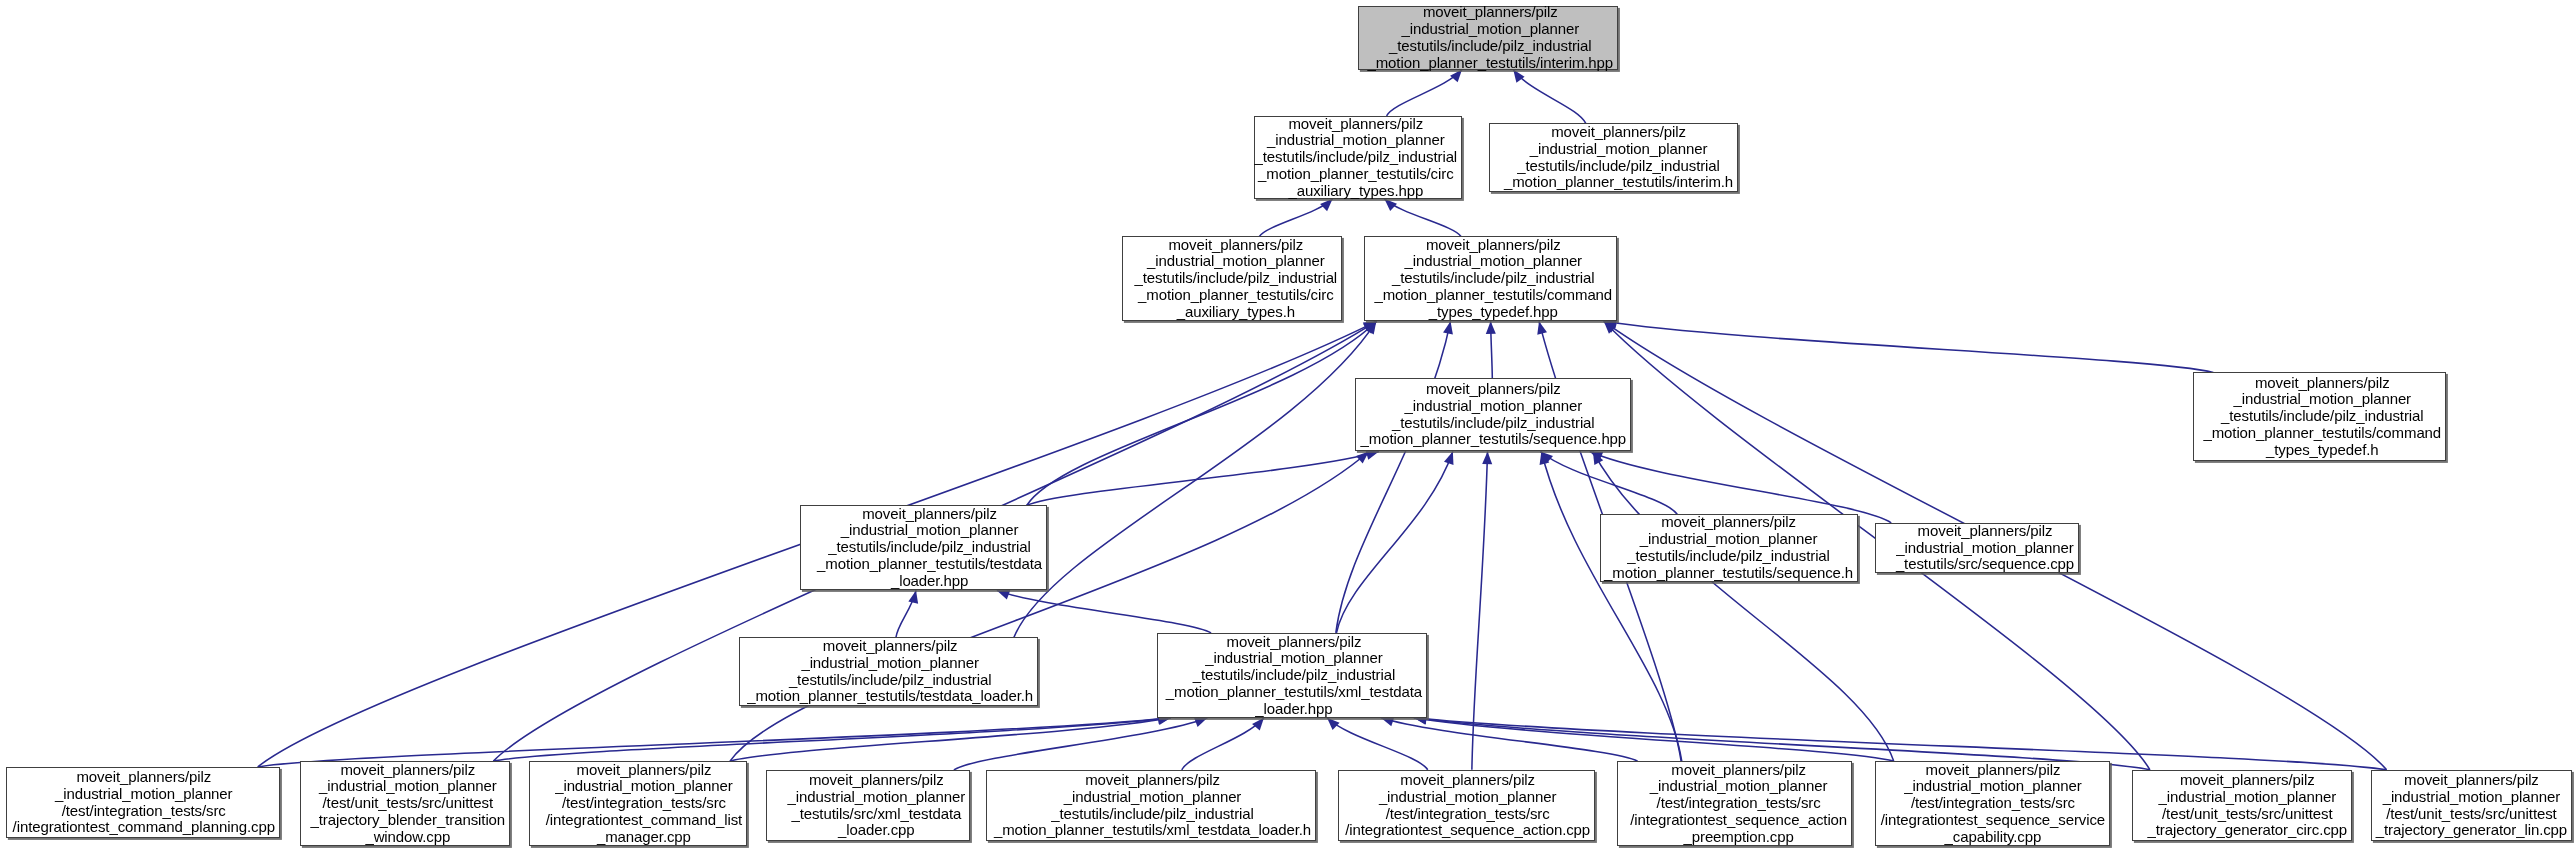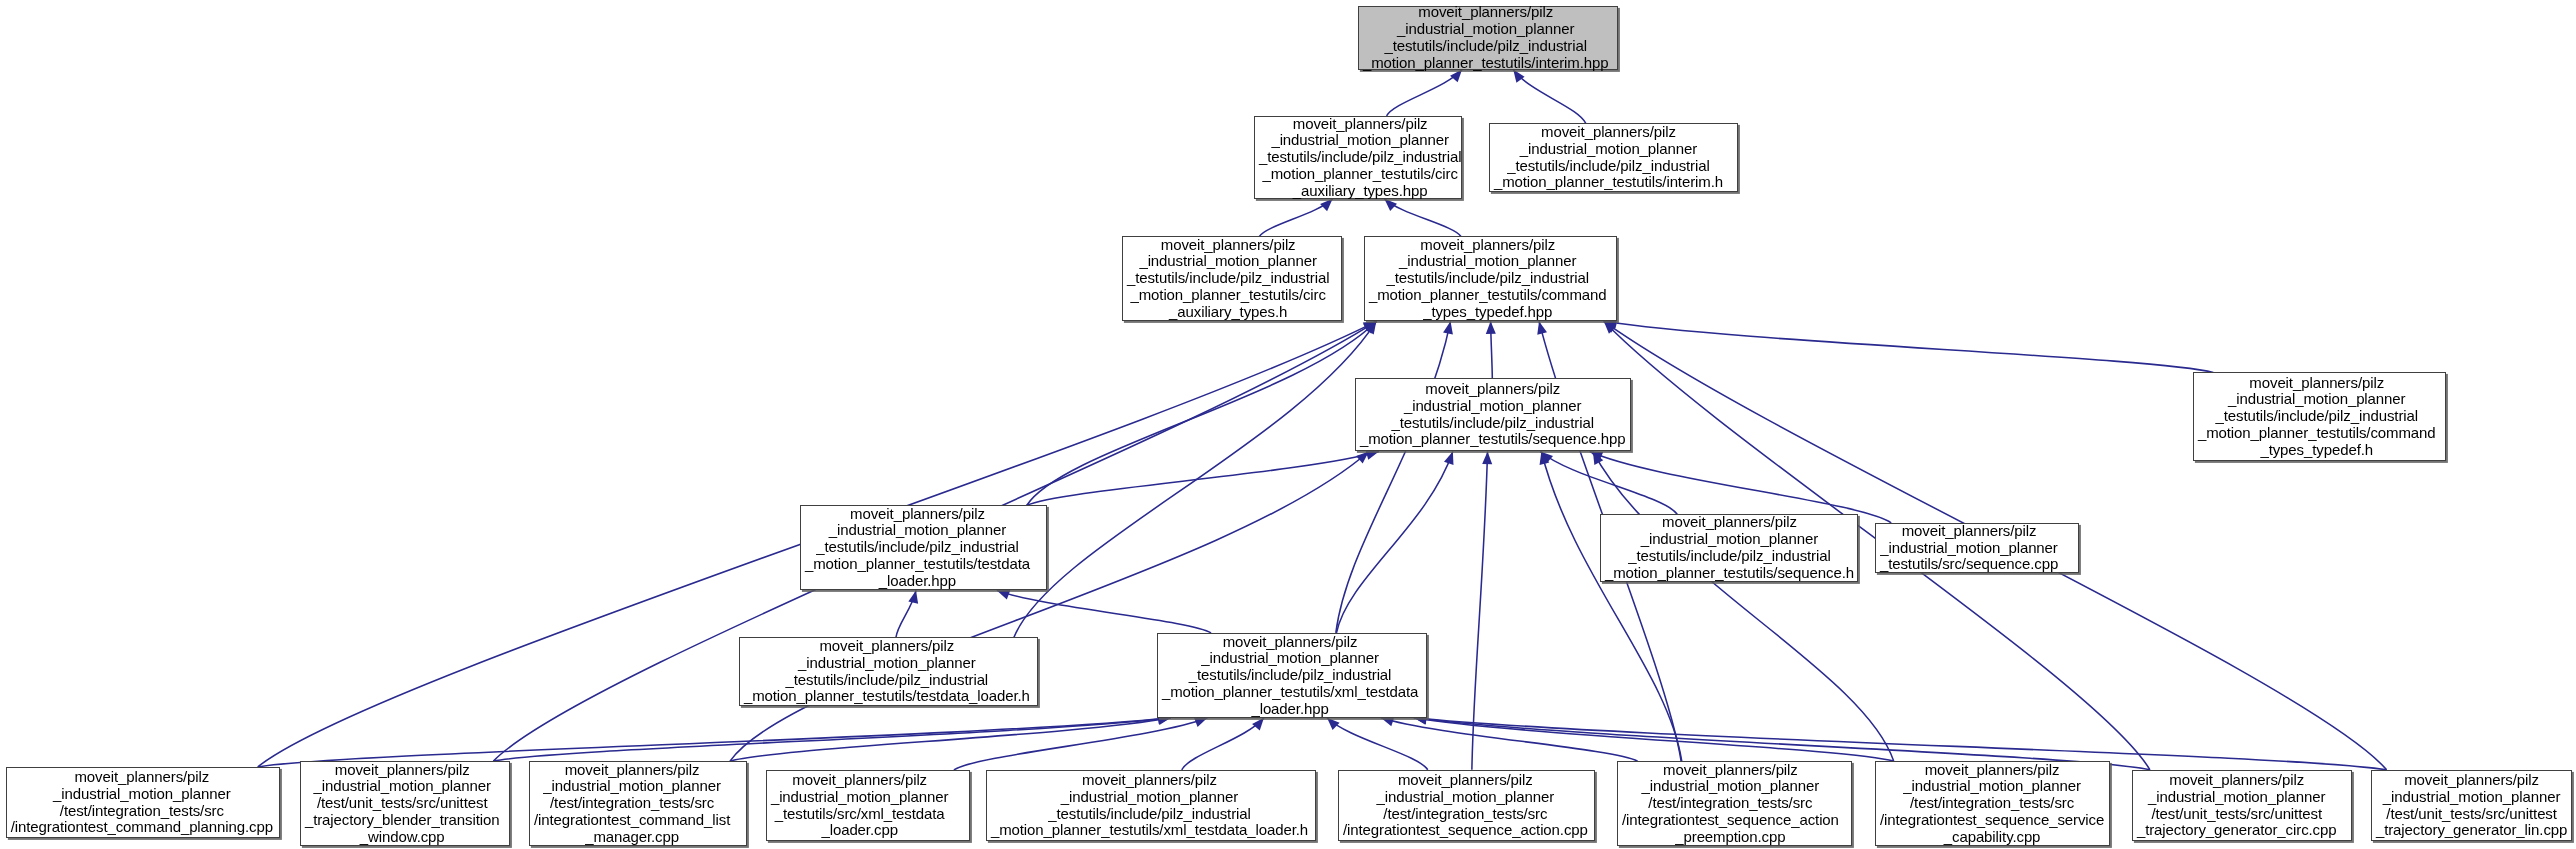--- a/index.html
+++ b/index.html
@@ -13,21 +13,21 @@
   }
   #edges{position:absolute;left:0;top:0;width:2576px;height:850px;}
   .node{
     position:absolute;
     box-sizing:border-box;
     border:1px solid #404040;
     background:#ffffff;
     color:#000000;
     display:flex;
     align-items:center;
-    justify-content:flex-start;
+    justify-content:flex-end;
     text-align:center;
     line-height:1.12;
     font-size:15px;
     letter-spacing:-0.1px;
     white-space:pre-line;
     box-shadow:1.9px 1.9px 0 0 rgba(90,90,90,0.85);
     z-index:3;
   }
   .node.highlight{background:#bfbfbf;}
   .node .lbl{display:block;padding:1px 3.9px;}

